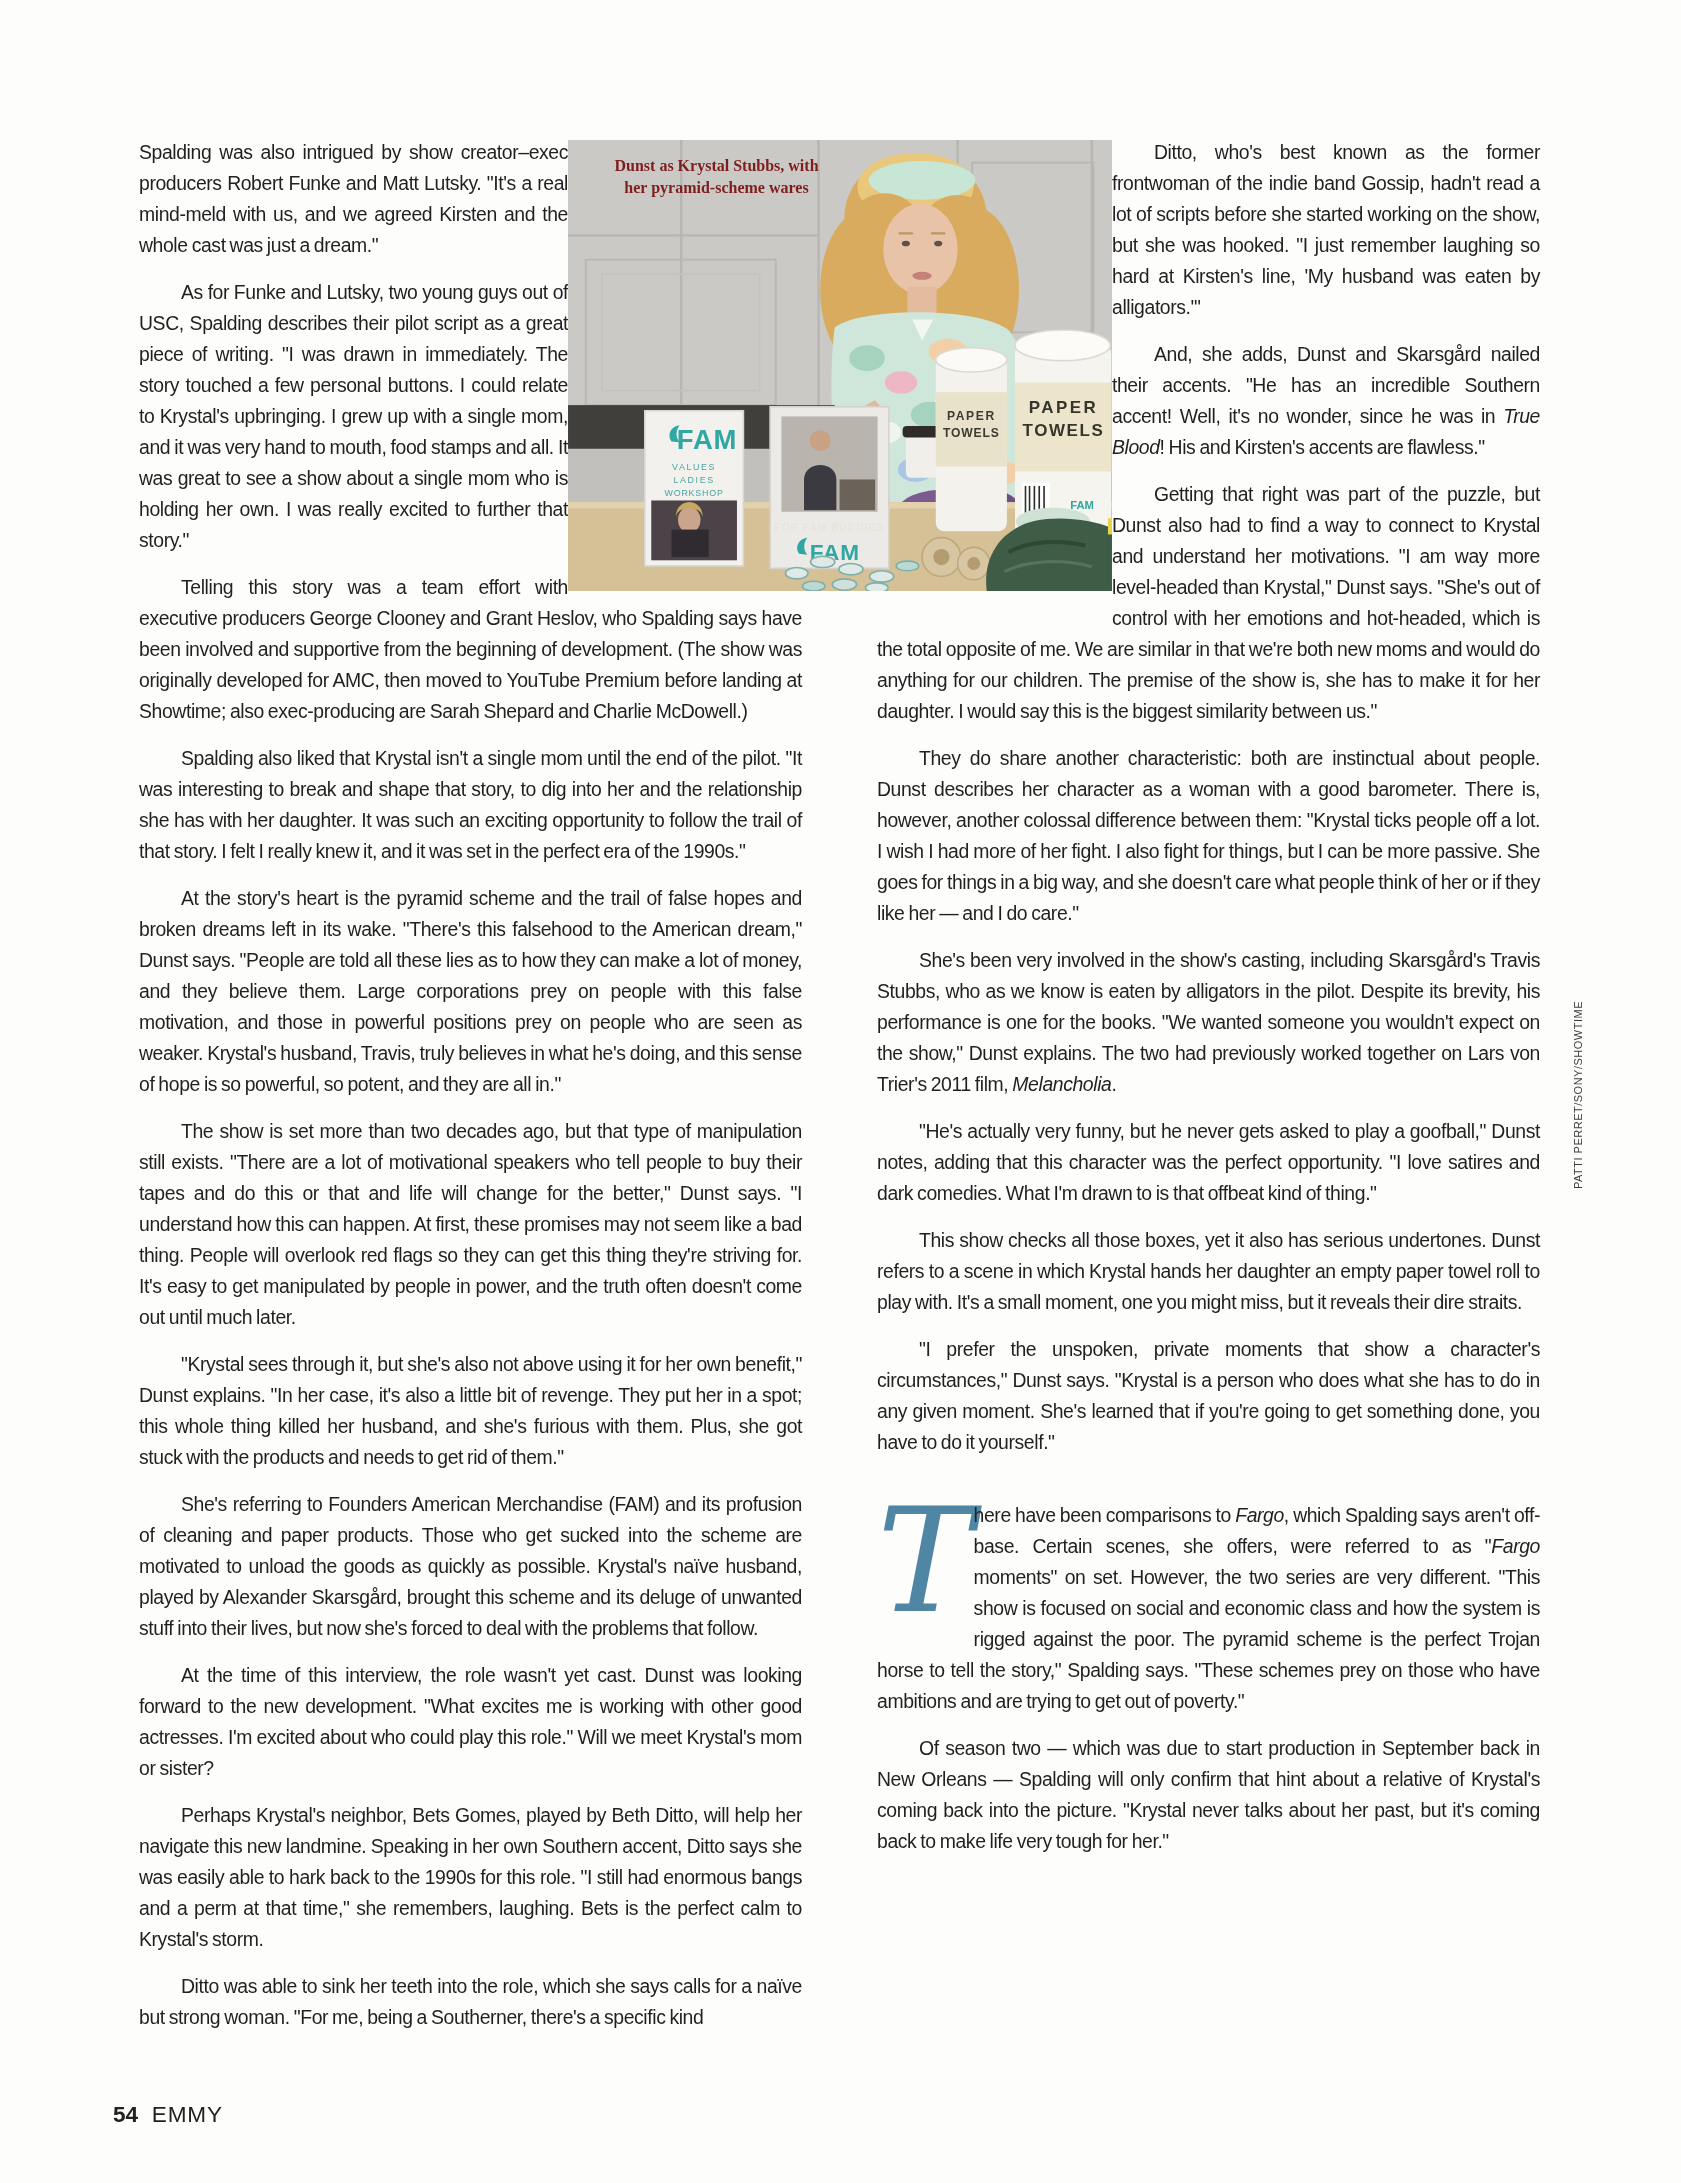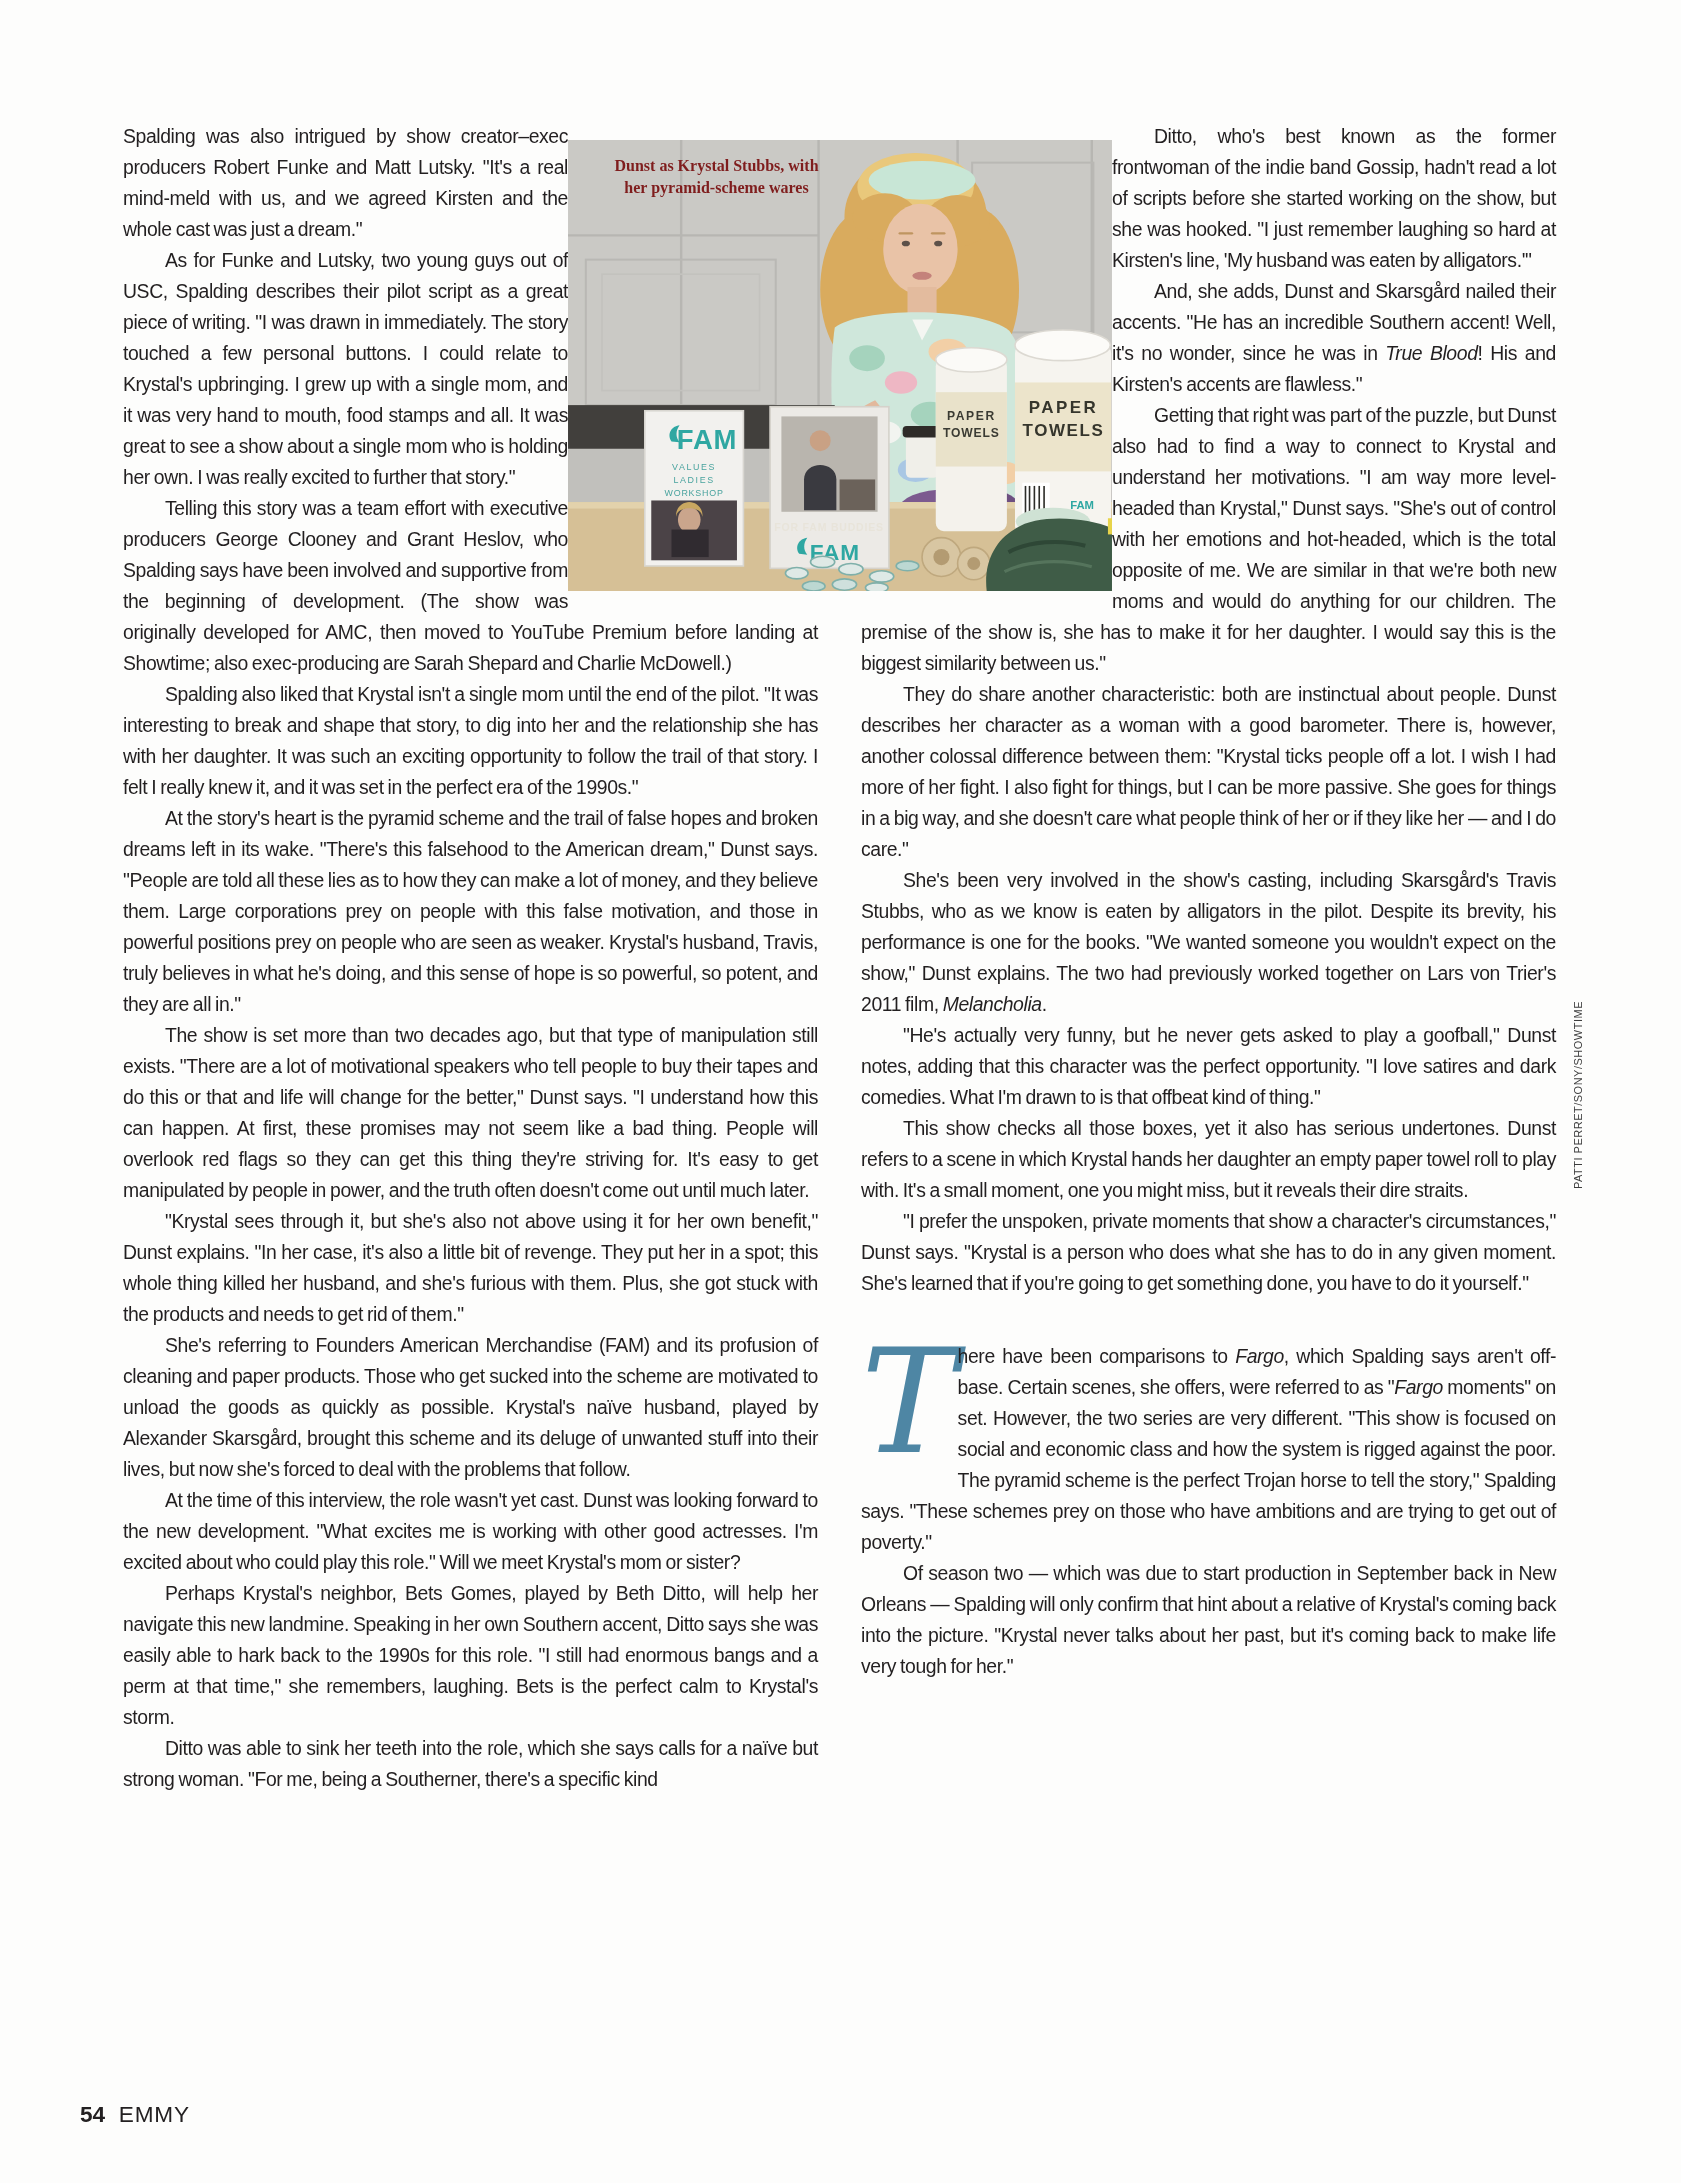--- a/index.html
+++ b/index.html
@@ -4,39 +4,39 @@
 <style>
   html,body{margin:0;padding:0;}
   .page{position:relative;width:1682px;height:2183px;background:#fdfdfc;color:#221f20;
         font-family:"Liberation Sans",sans-serif;overflow:hidden;}
   .col{position:absolute;top:121px;width:695px;font-size:19.4px;line-height:31px;
        text-align:justify;letter-spacing:-0.4px;word-spacing:-1px;color:#221f20;}
   .col1{left:123px;}
   .col2{left:861px;}
   .spacer-right{float:right;width:250px;height:472px;}
   .spacer-left{float:left;width:251px;height:472px;}
-  .para{margin:0;}
+  .para{margin:16px;}
   .para.ind{text-indent:42px;}
   .it{font-style:italic;}
   .section-b{margin-top:42px;}
   .dropcap{float:left;width:95px;height:121px;margin:4.9px 1.6px 0 0;
            font-family:"DejaVu Serif",serif;font-style:italic;font-weight:400;
            font-size:144px;line-height:112px;color:#4e86a4;text-indent:0;}
   .endmark{display:inline-block;width:14.6px;height:14.6px;border:2px solid #262423;
            border-radius:50%;vertical-align:-2.4px;margin-left:5.7px;position:relative;}
   .endmark::before{content:"";position:absolute;inset:2.4px;border:1.6px solid #262423;
            border-left-color:transparent;border-radius:50%;}
   .photo{position:absolute;left:568px;top:140px;width:544px;height:451px;}
   .caption{position:absolute;left:583px;top:155px;width:267px;
            font-family:"Liberation Serif",serif;font-weight:600;font-size:16px;
            line-height:22px;color:#7f1d1d;text-align:center;}
   .credit{position:absolute;left:1572px;top:993px;height:196px;
           writing-mode:vertical-rl;transform:rotate(180deg);
           font-size:11px;letter-spacing:0.5px;color:#3d3d3d;white-space:nowrap;}
-  .footer{position:absolute;left:80px;top:2102px;display:flex;gap:13.7px;align-items:baseline;
+  .footer{position:absolute;left:113px;top:2102px;display:flex;gap:13.7px;align-items:baseline;
           font-size:22.6px;color:#232021;}
   .footer .num{font-weight:700;letter-spacing:0;}
   .footer .mag{font-weight:400;letter-spacing:0.8px;}
 </style>
 </head>
 <body>
 
 <div class="page">
 
   <div class="col col1">

